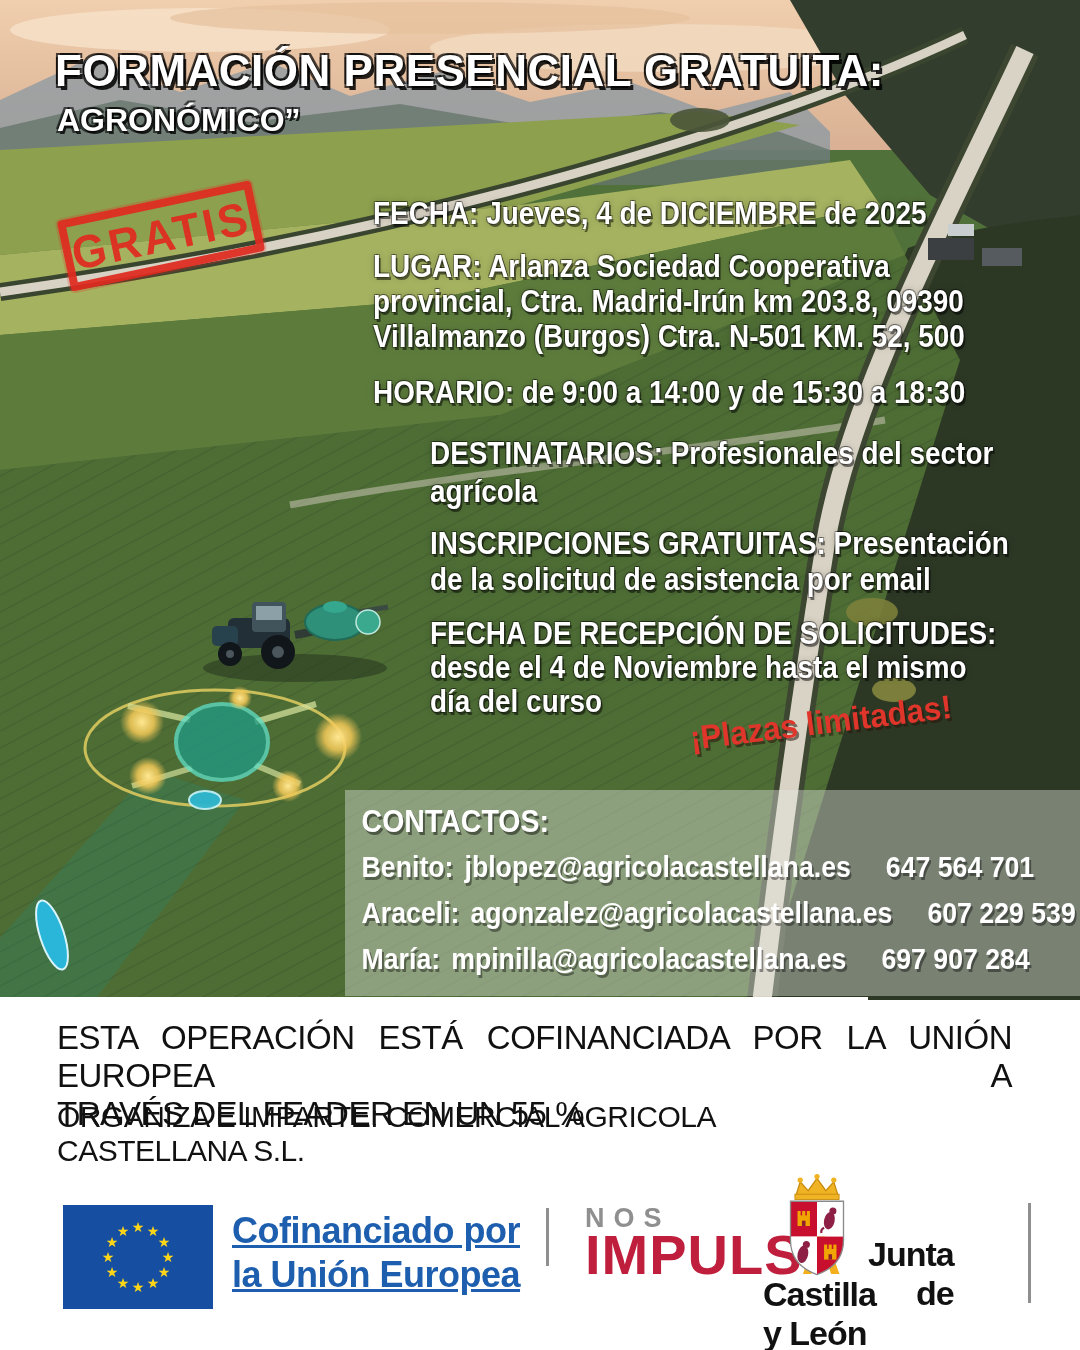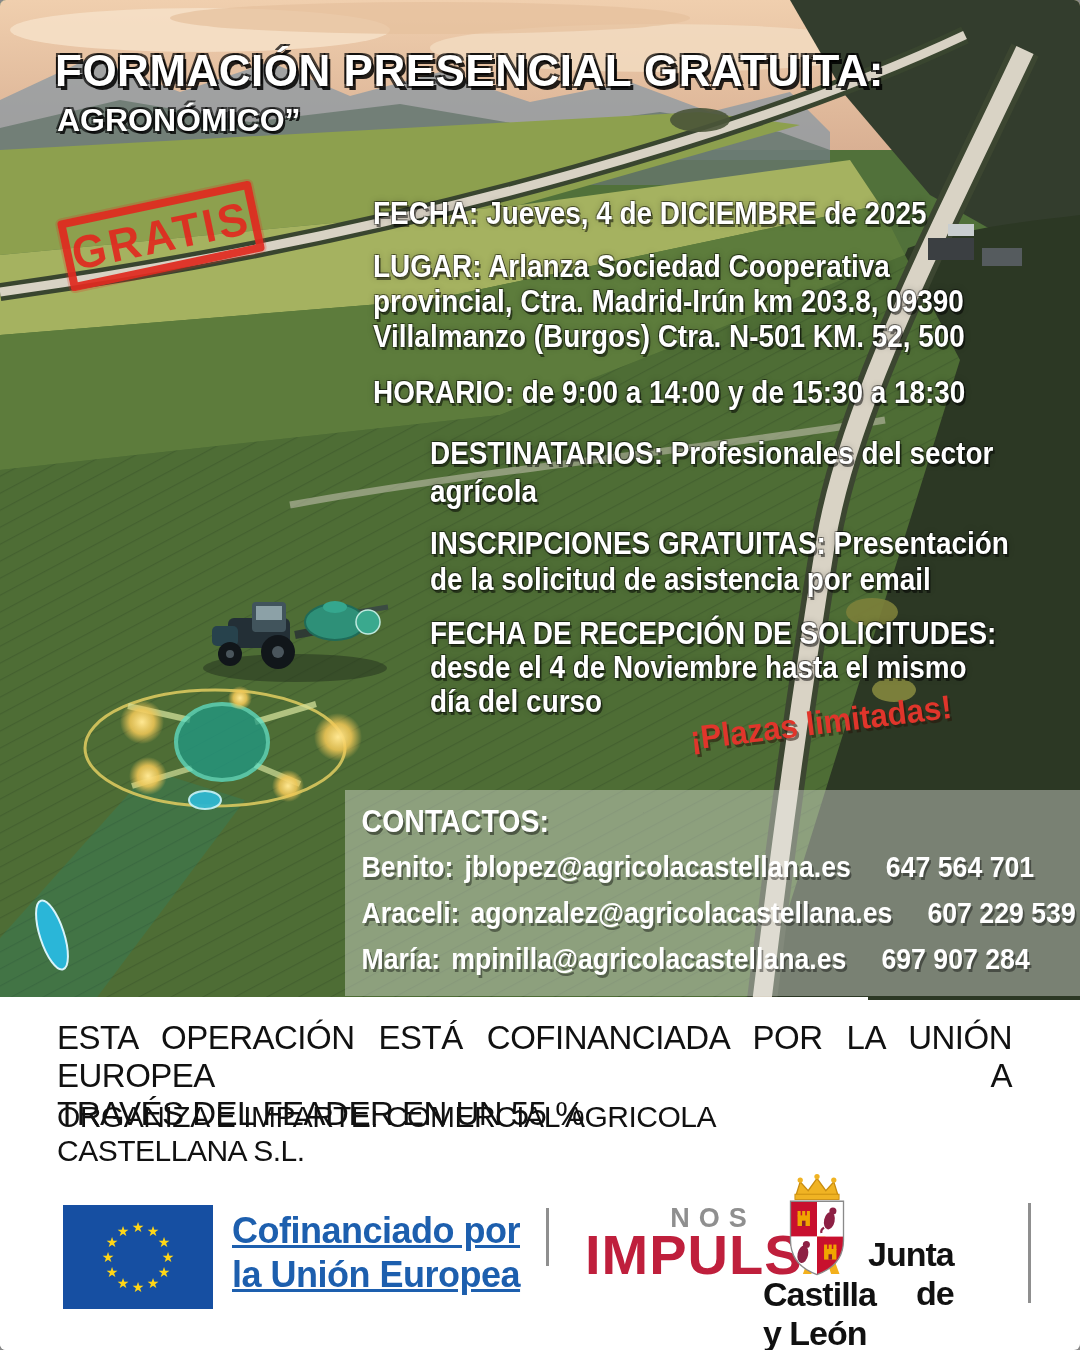--- a/index.html
+++ b/index.html
@@ -1,18 +1,18 @@
 <!DOCTYPE html>
 <html><head>
 <meta charset="utf-8">
 <style>
   html,body{margin:0;padding:0;background:#888;}
   .poster{
     position:relative;width:1080px;height:1350px;overflow:hidden;
-    background:#ffffff;font-family:"Liberation Sans","DejaVu Sans",sans-serif;border-radius:6px;
+    background:#ffffff;font-family:"Liberation Sans","DejaVu Sans",sans-serif;
   }
   
   .photo{position:absolute;left:0;top:0;width:1080px;height:1000px;overflow:hidden;}
   .photo svg{position:absolute;left:0;top:0;width:100%;height:100%;}
 
   .photo-text{position:absolute;color:#fff;font-weight:bold;
     text-shadow:2px 3px 0 rgba(0,0,0,.5),-1px -1px 0 rgba(0,0,0,.35),
       1px -1px 0 rgba(0,0,0,.35),-1px 1px 0 rgba(0,0,0,.35),0 0 8px rgba(0,0,0,.25);}
   .cond{transform:scaleX(.9);transform-origin:left top;}
 
@@ -59,21 +59,21 @@
   .financian{position:absolute;left:57px;top:148px;font-size:34px;font-weight:600;}
 
   .eu-flag{position:absolute;left:63px;top:208px;width:150px;height:104px;}
   .eu-text{position:absolute;left:232px;top:212px;font-size:36px;line-height:44px;font-weight:bold;
     color:#1d5fae;letter-spacing:-.5px;text-decoration:underline;}
   .divider{position:absolute;width:3px;background:#8f8f8f;}
   .divider-1{left:546px;top:211px;height:58px;}
   .divider-2{left:1028px;top:206px;height:100px;}
 
   .impulsa{position:absolute;left:585px;top:206px;}
-  .impulsa .nos{font-size:27px;font-weight:600;letter-spacing:9px;color:#8f8f8f;line-height:30px;text-align:center;}
+  .impulsa .nos{font-size:27px;font-weight:600;letter-spacing:9px;color:#8f8f8f;line-height:30px;}
   .impulsa .word{font-size:56px;font-weight:700;color:#bf1f3c;letter-spacing:1px;line-height:44px;}
   .impulsa .word .accent{color:#f3b01c;}
 
   .junta-shield{position:absolute;left:770px;top:176px;width:94px;height:106px;}
   .junta-line1{position:absolute;left:868px;top:238px;font-size:34px;font-weight:bold;letter-spacing:-1px;text-align:right;}
   .junta-line2{position:absolute;left:763px;top:278px;font-size:34px;font-weight:bold;letter-spacing:-1px;}
 </style>
 </head>
 <body>
 

